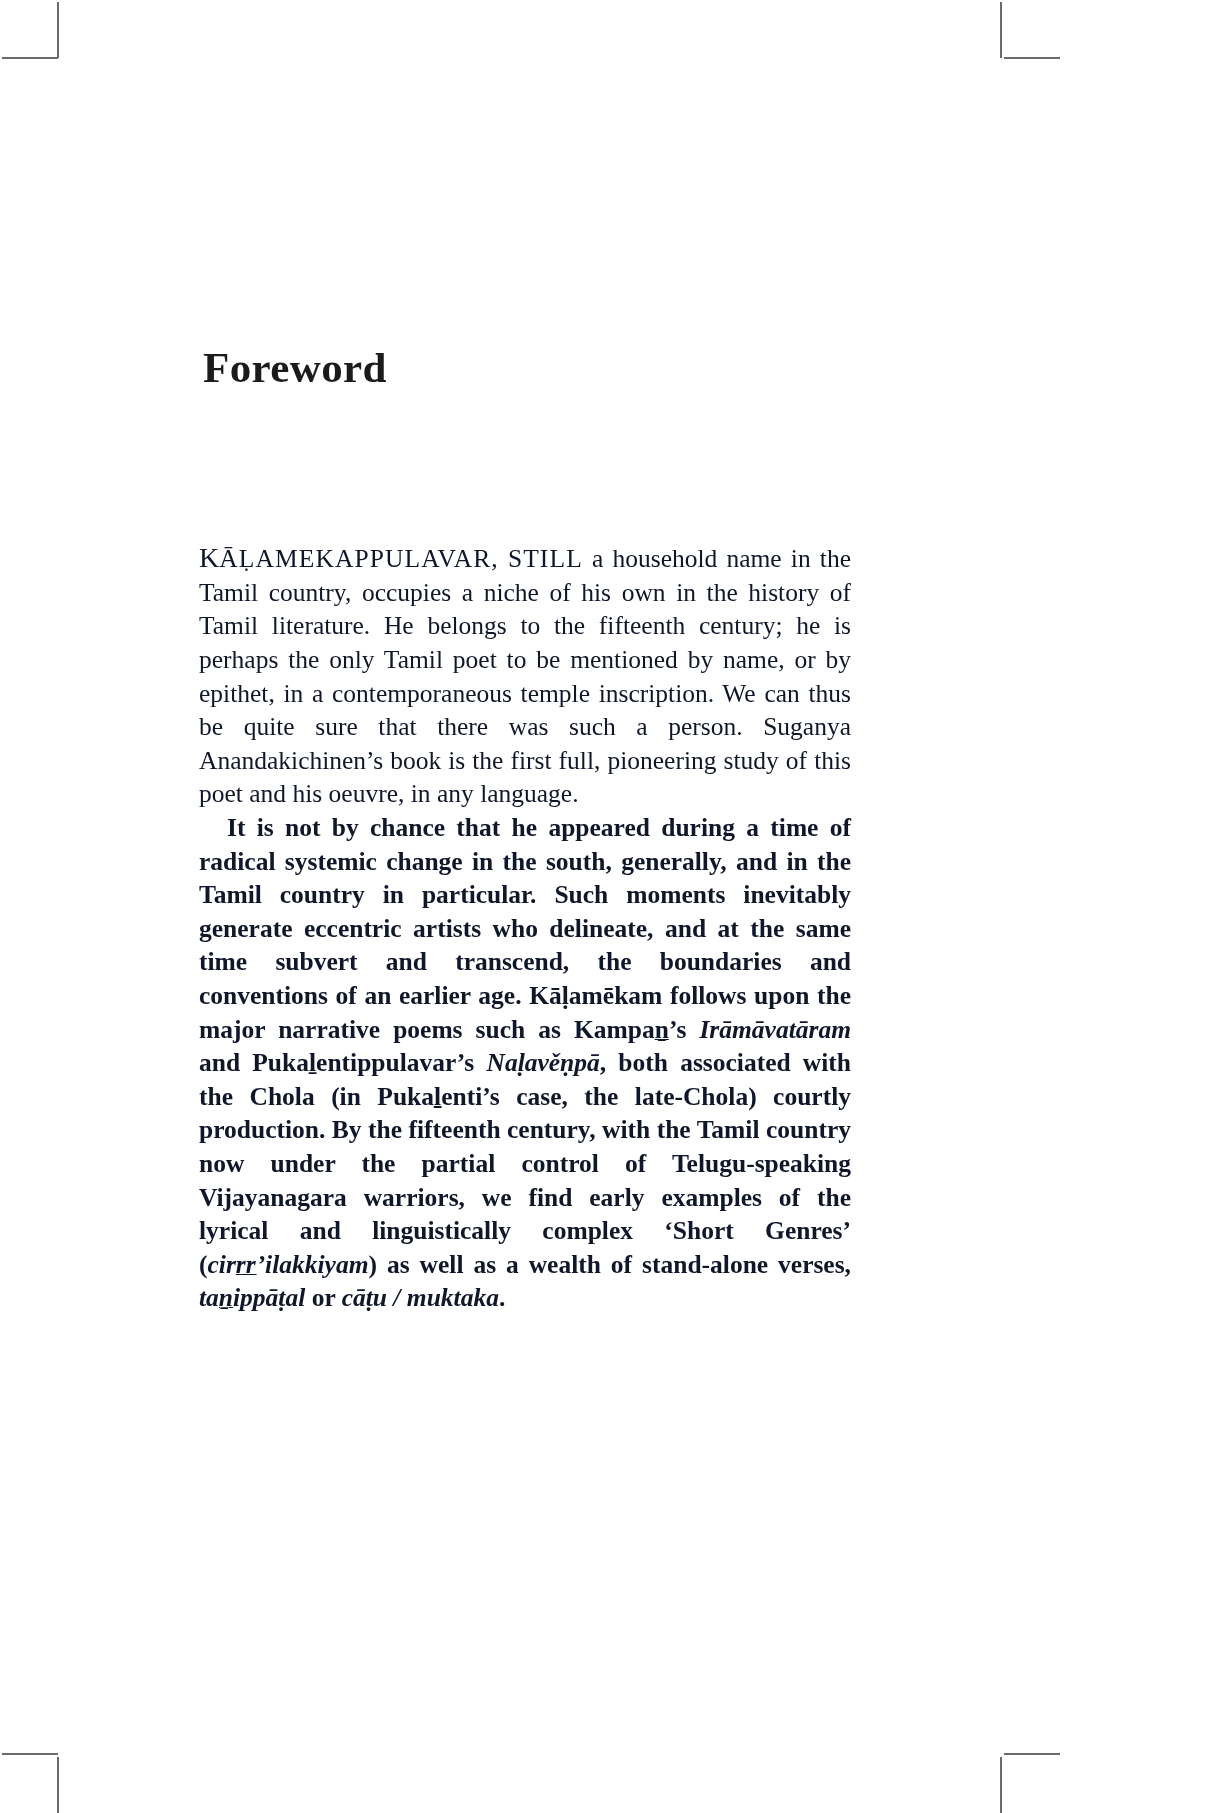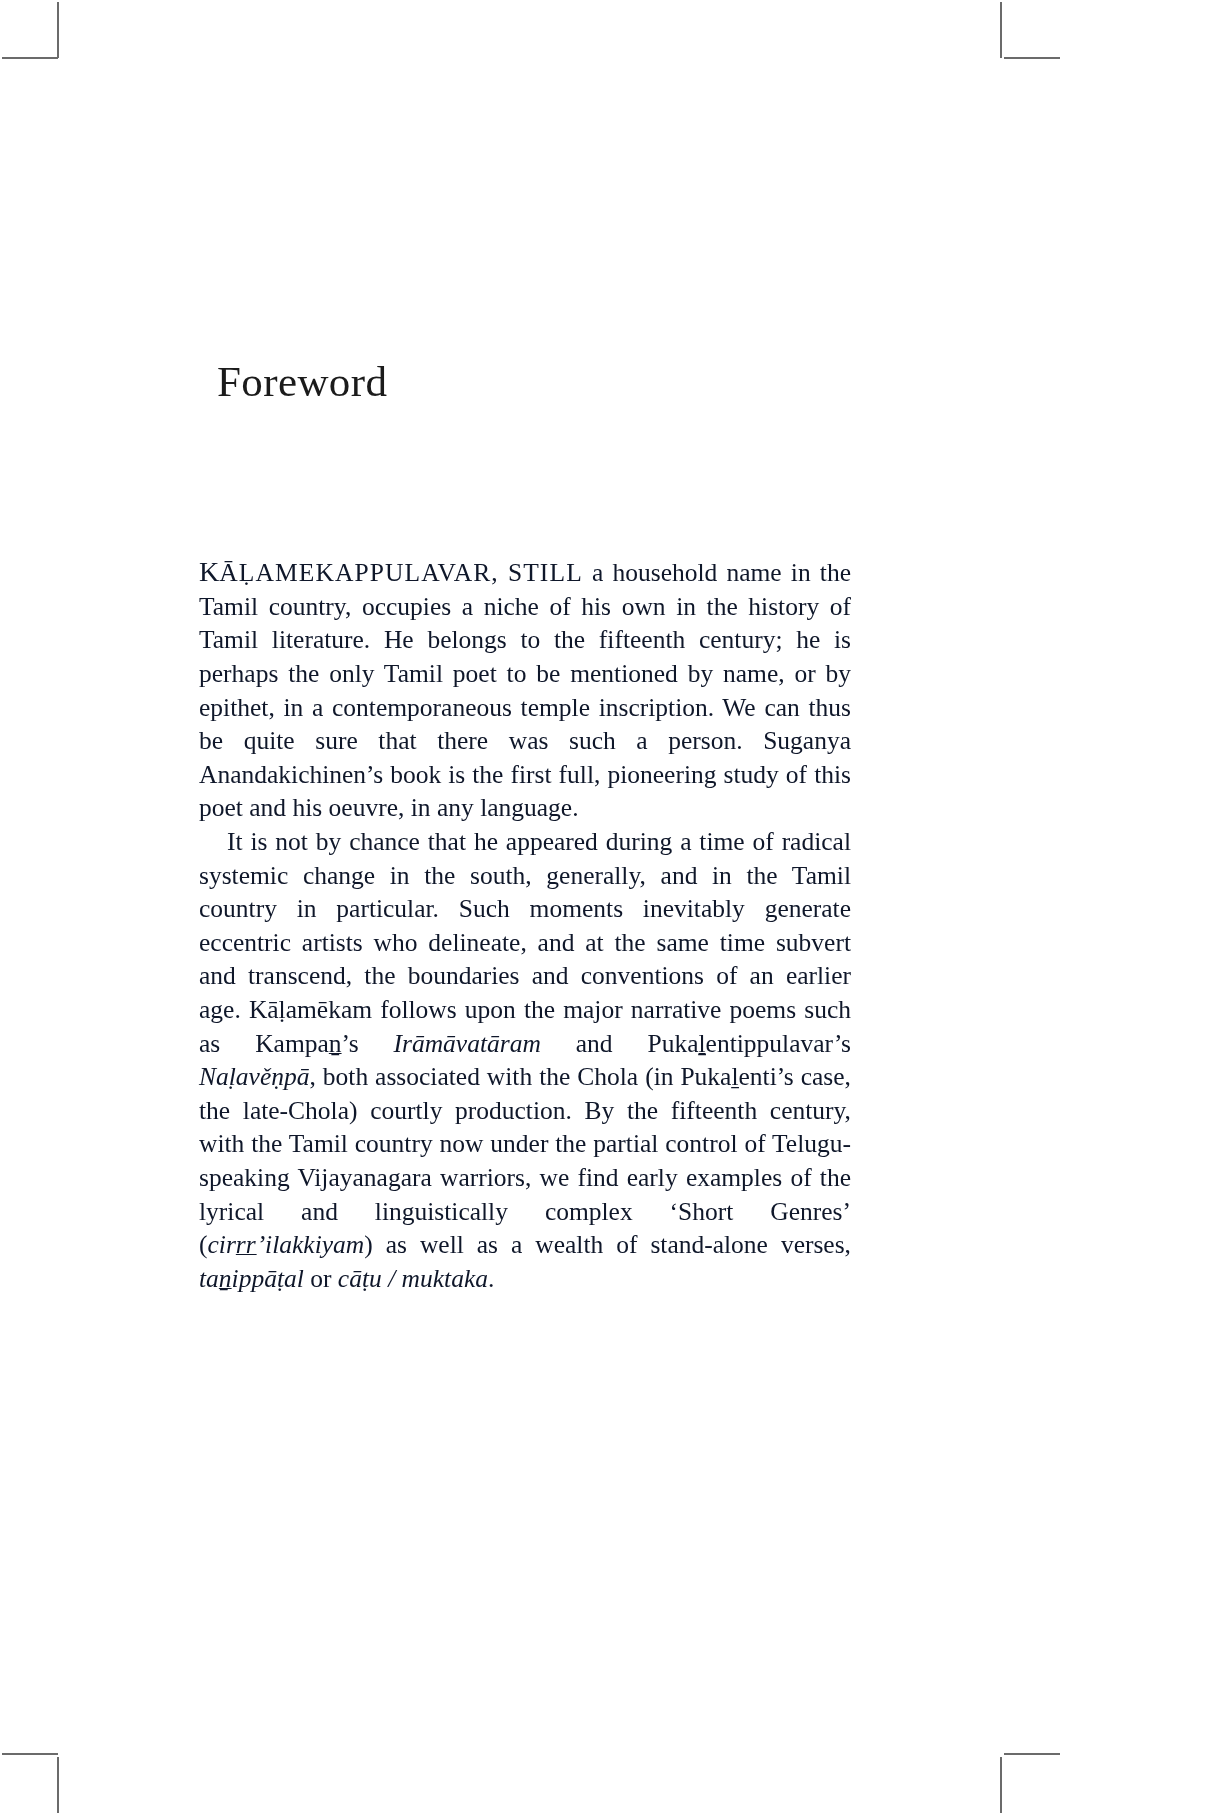--- a/index.html
+++ b/index.html
@@ -37,42 +37,43 @@
   
   .content {
     position: absolute;
     left: 199px;
     top: 340px;
     width: 652px;
   }
 
   .chapter-title {
     font-size: 43px;
-    font-weight: normal;
+    font-weight: bold;
     line-height: 1.1;
     letter-spacing: 0.4px;
-    margin: 18px;
+    margin: 4px;
     color: #1b1b1b;
   }
 
   .body-block {
     margin-top: 150px;
   }
 
   .para {
     margin: 0;
     text-align: justify;
     text-justify: inter-word;
     font-size: 25.5px;
     line-height: 33.6px;
     color: #0f172a;
     hyphens: none;
   }
   .para + .para {
     text-indent: 28px;
+    font-weight: bold;
   }
 
   .smallcaps {
     font-variant: small-caps;
     letter-spacing: 1.1px;
   }
   .dropinit {
     font-size: 28px;
   }
   .it {

